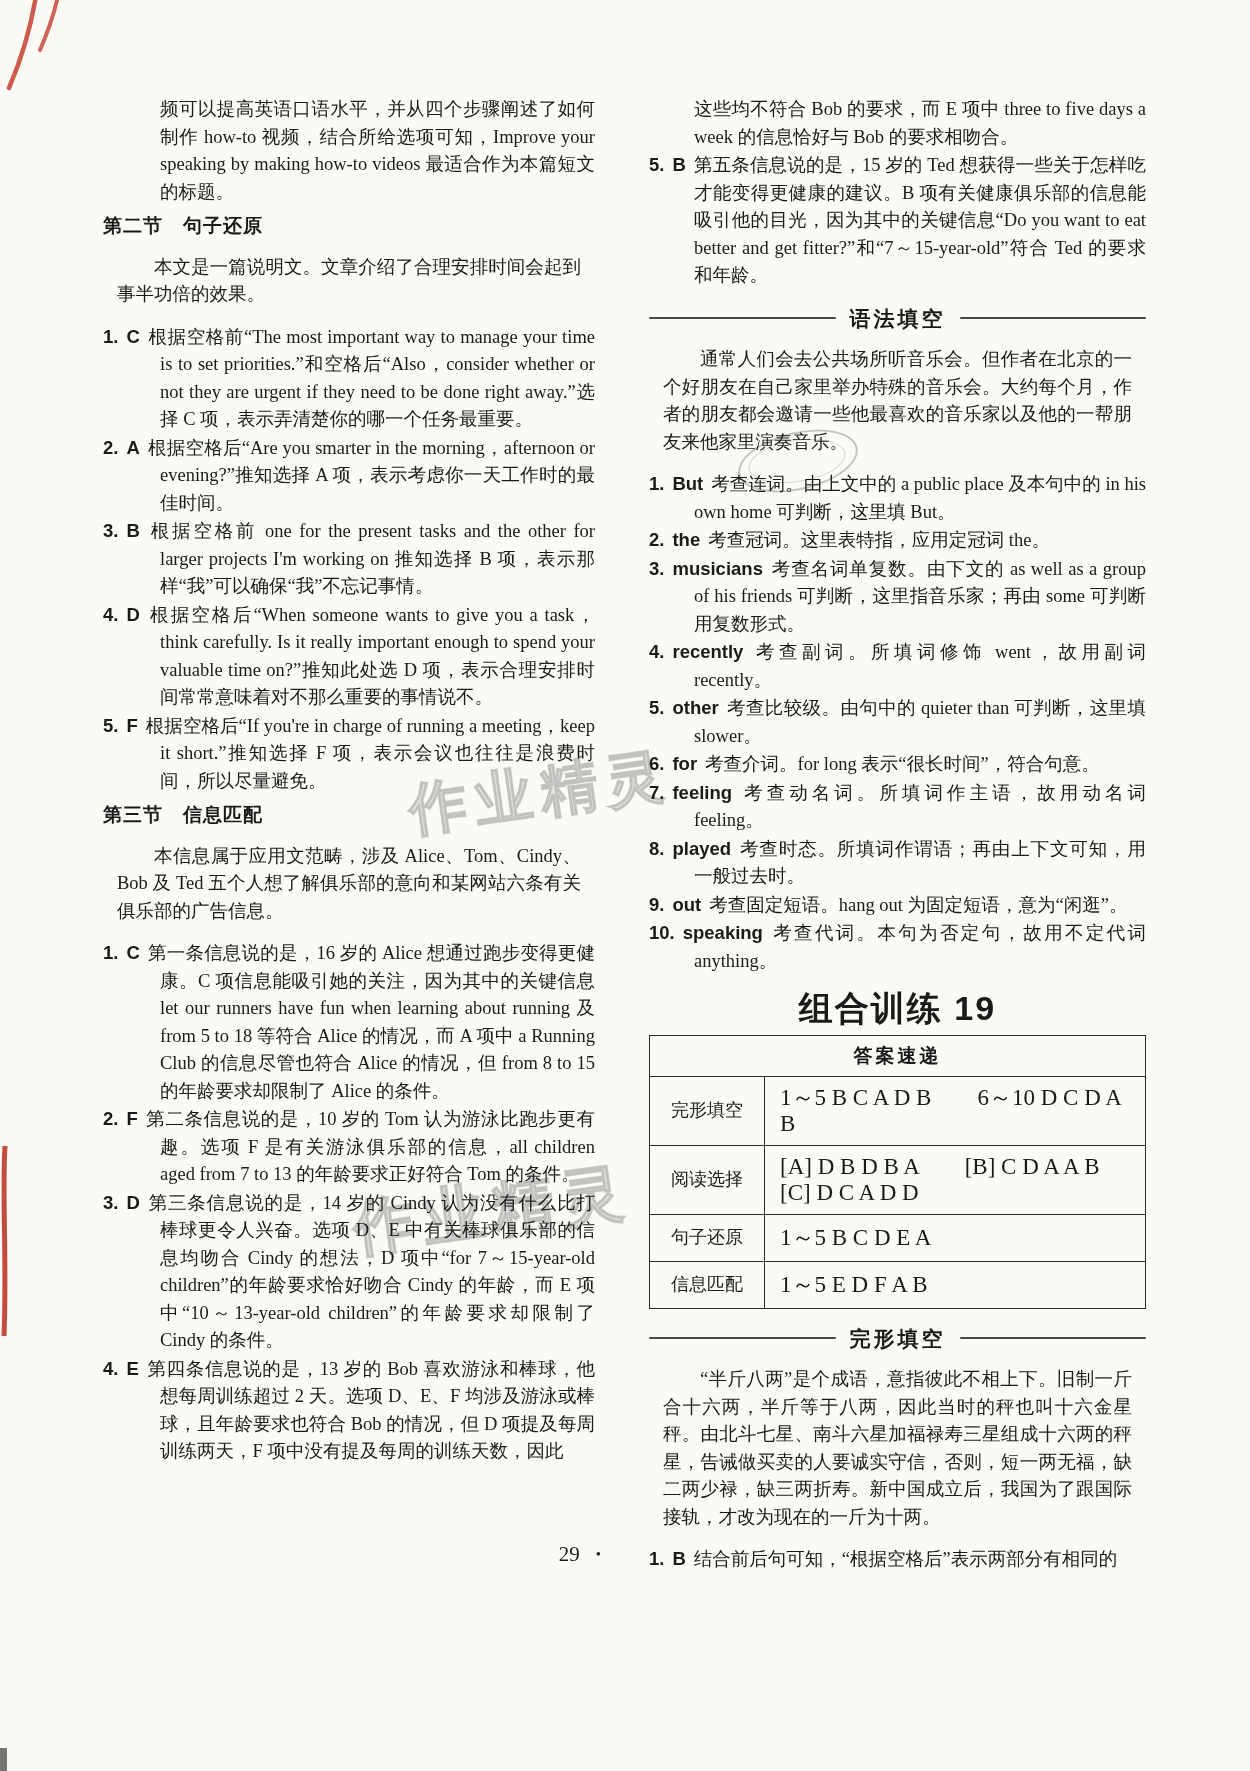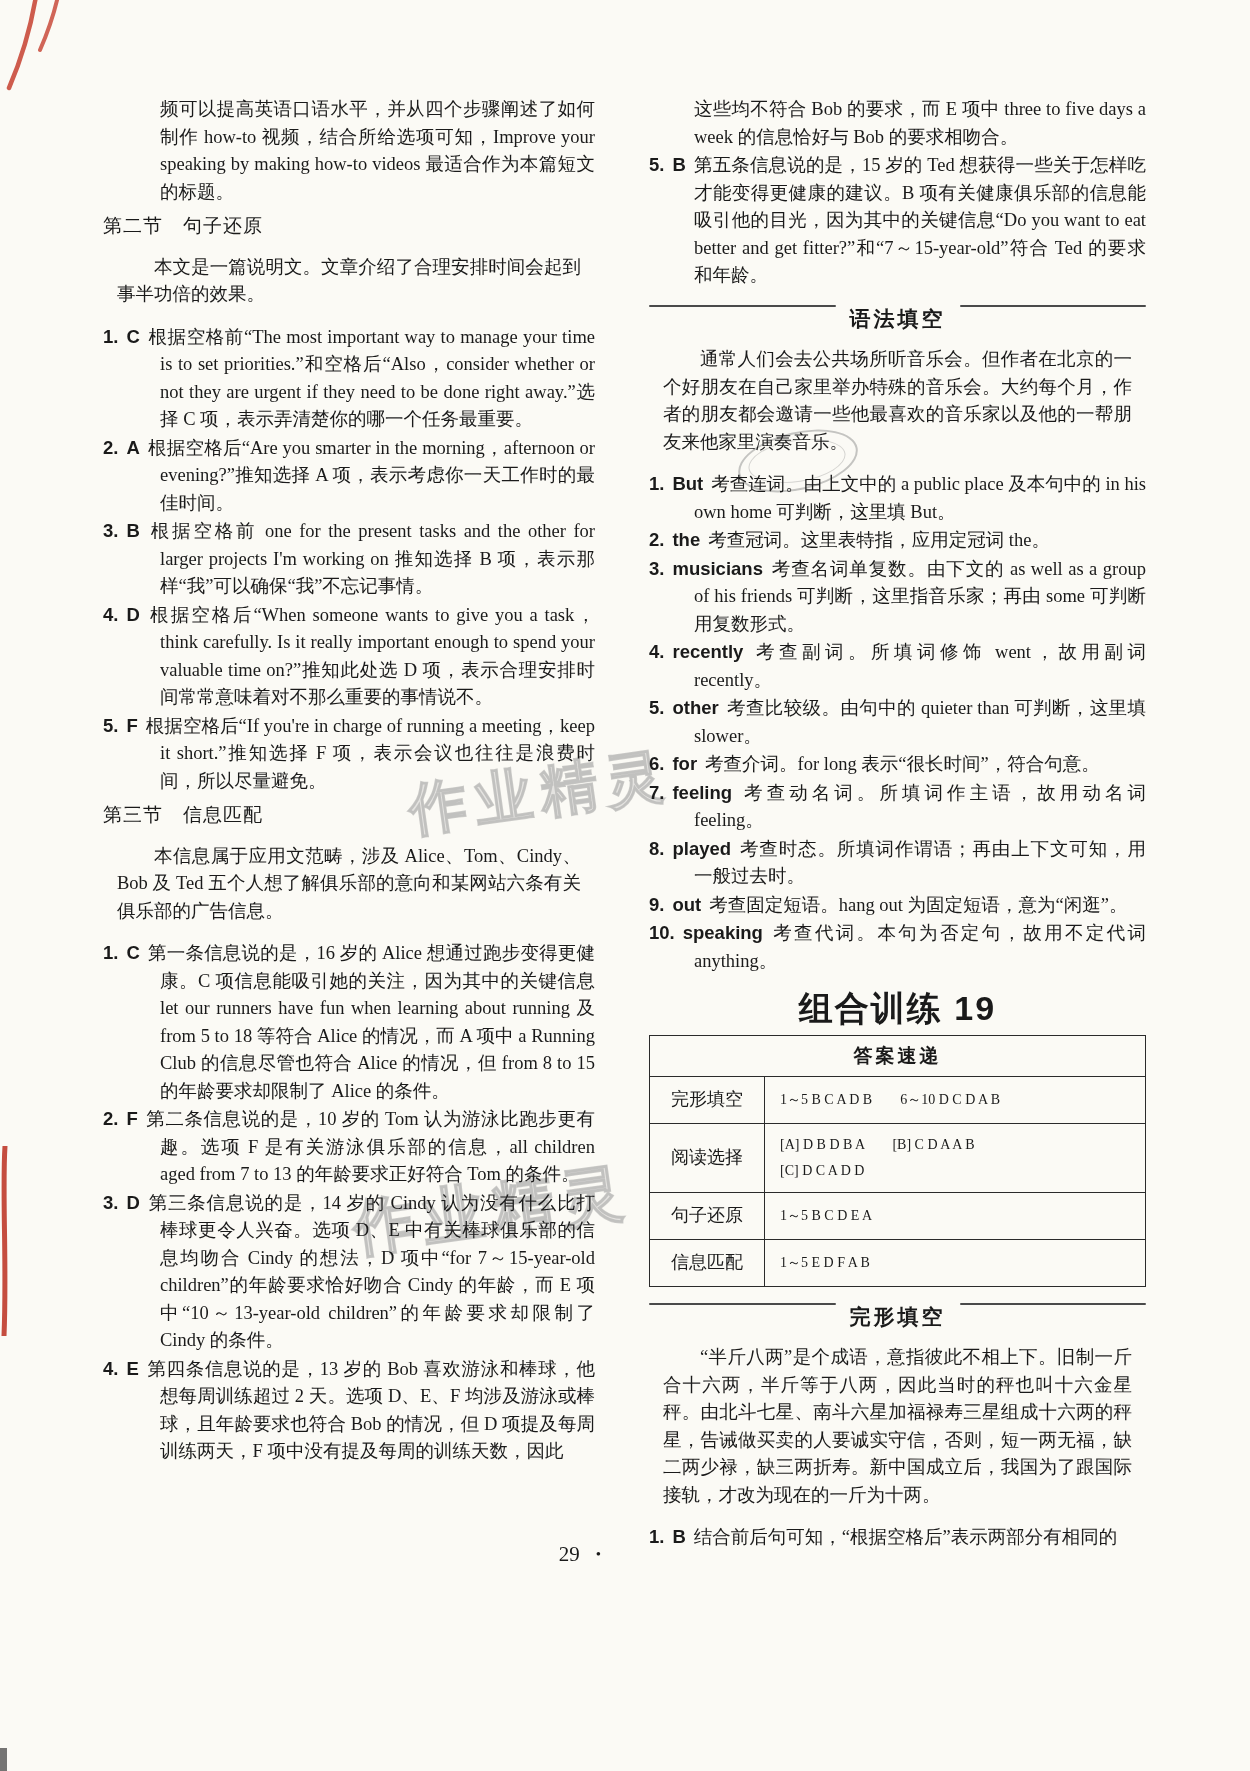--- a/index.html
+++ b/index.html
@@ -18,45 +18,45 @@
   .cont-r{padding-left:45px;text-align:justify;}
   .intro{text-indent:37px;text-align:justify;margin:14px;}
 
   .item{text-align:justify;}
   .hang-l{padding-left:57px;text-indent:-57px;}
   .hang-r{padding-left:45px;text-indent:-45px;}
   .mk{font-weight:700;font-family:"Liberation Sans","DejaVu Sans",sans-serif;margin-right:8px;}
 
   .sec-head{
     font-family:"Liberation Sans","DejaVu Sans",sans-serif;
-    font-weight:400;font-size:19px;line-height:27.5px;
+    font-weight:700;font-size:19px;line-height:27.5px;
     letter-spacing:1px;margin:6px 0 3px;
   }
-  .rule-head{display:flex;align-items:flex-start;gap:14px;margin:15px 0 10px;}
+  .rule-head{display:flex;align-items:center;gap:14px;margin:15px 0 10px;}
   .rule-head .line{flex:1;height:2px;background:#4a4a4a;border-radius:1px;}
   .rule-title{
     font-family:"Liberation Sans","DejaVu Sans",sans-serif;
     font-weight:700;font-size:21px;letter-spacing:3px;white-space:nowrap;
   }
   .training-title{
     text-align:center;font-family:"Liberation Sans","DejaVu Sans",sans-serif;
     font-weight:700;font-size:34px;letter-spacing:2px;margin:20px 0 12px;
   }
 
   .ans-table{width:100%;border-collapse:collapse;margin:4px 0 16px;}
   .ans-table th,.ans-table td{border:1.7px solid #2b2b2b;}
   .ans-table th{
     height:38px;font-size:19px;letter-spacing:3px;
     font-family:"Liberation Sans","DejaVu Sans",sans-serif;font-weight:700;
   }
   .ans-table .lbl{
     width:112px;text-align:center;height:44px;font-size:18px;
     font-family:"Liberation Sans","DejaVu Sans",sans-serif;
   }
-  .ans-table .val{padding:8px 8px 8px 15px;white-space:pre-line;font-size:14px;line-height:26px;}
+  .ans-table .val{padding:8px 8px 8px 15px;white-space:pre-line;font-size:23px;line-height:26px;}
 
   .footer{position:absolute;top:1541px;left:0;width:1160px;text-align:center;font-size:21px;}
   .footer .pg-dot{margin-left:16px;font-size:15px;vertical-align:2px;}
 
   .wm{
     position:absolute;pointer-events:none;
     font-family:"Liberation Sans","DejaVu Sans",sans-serif;font-weight:700;
     color:rgba(175,175,175,0.30);
     -webkit-text-stroke:1.2px rgba(150,150,150,0.45);
     letter-spacing:8px;transform:rotate(-8deg);white-space:nowrap;

